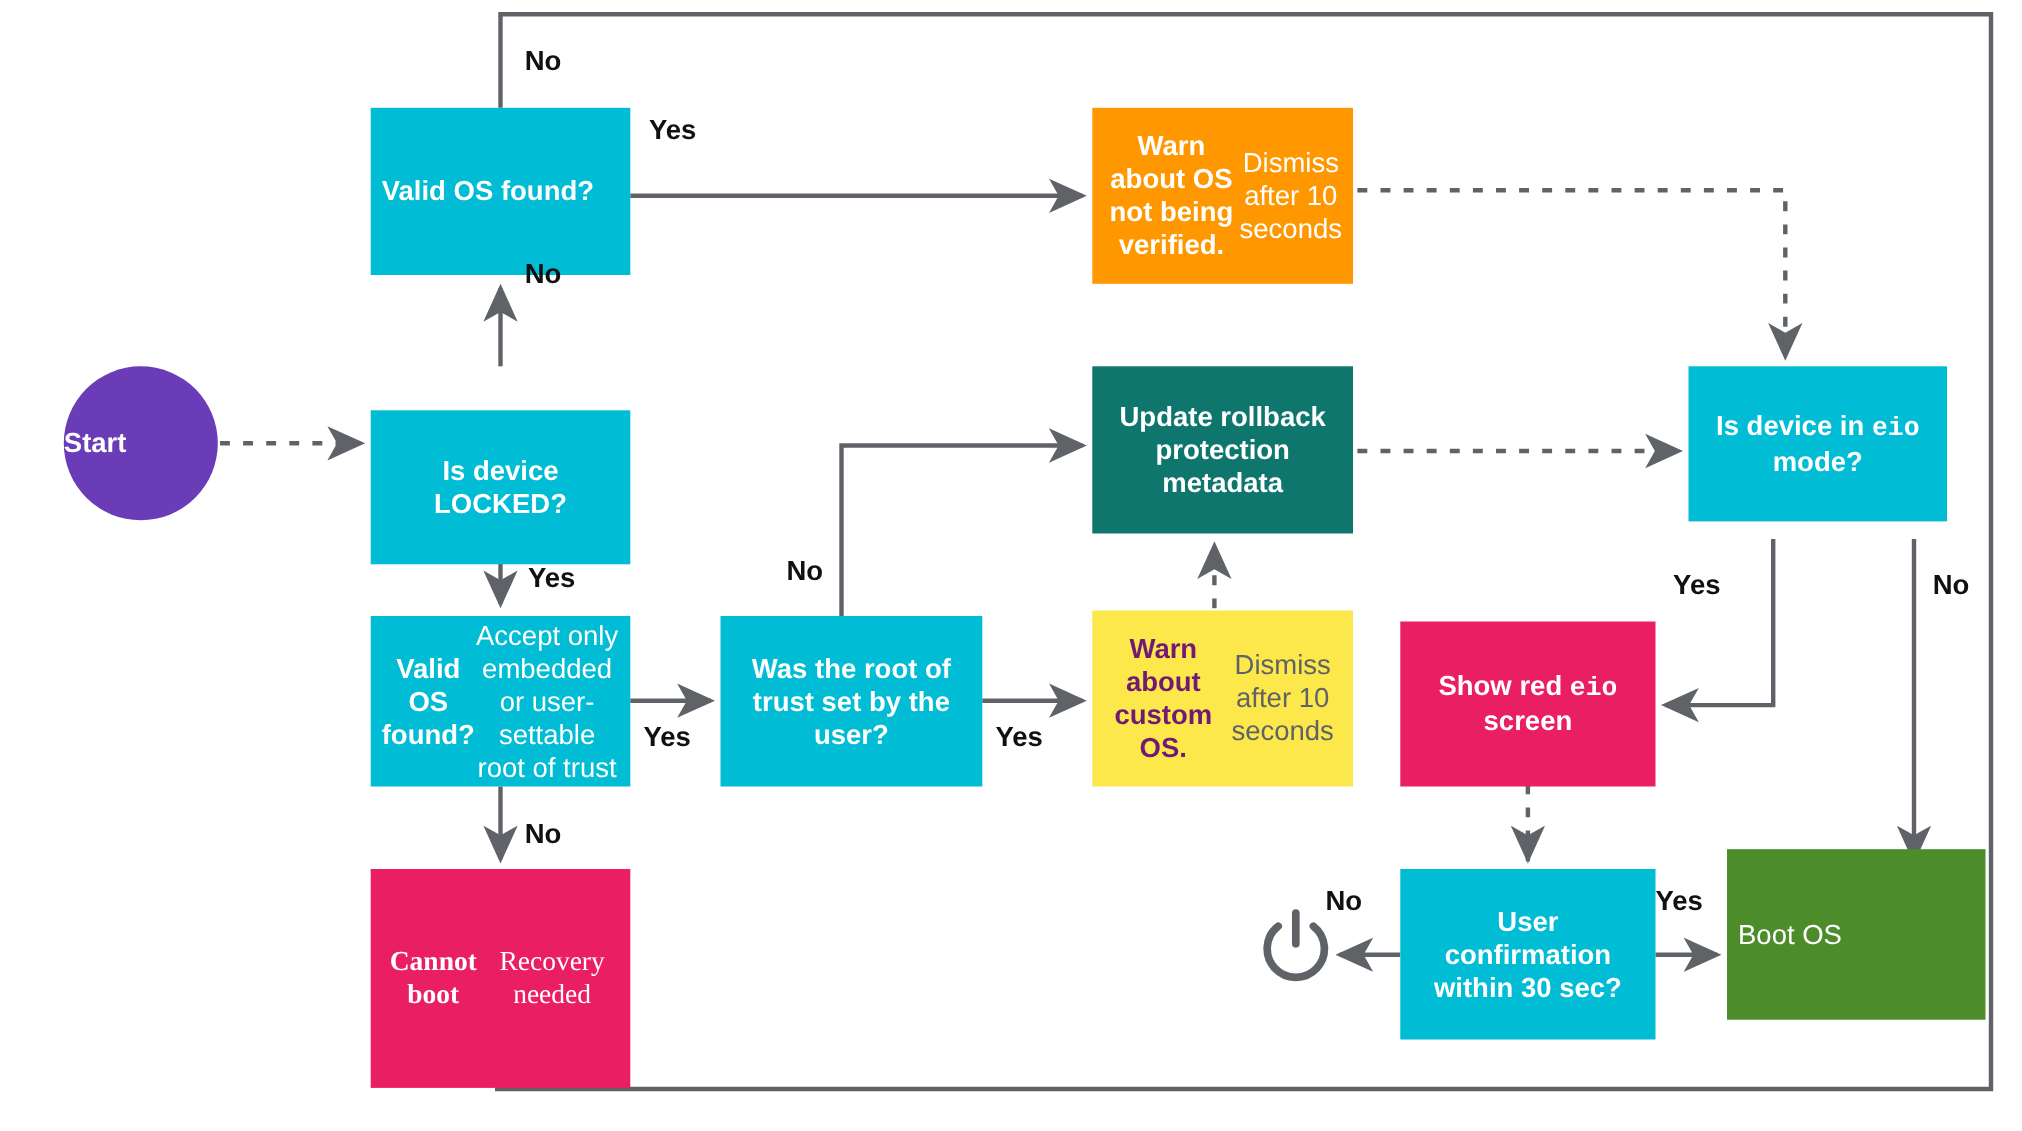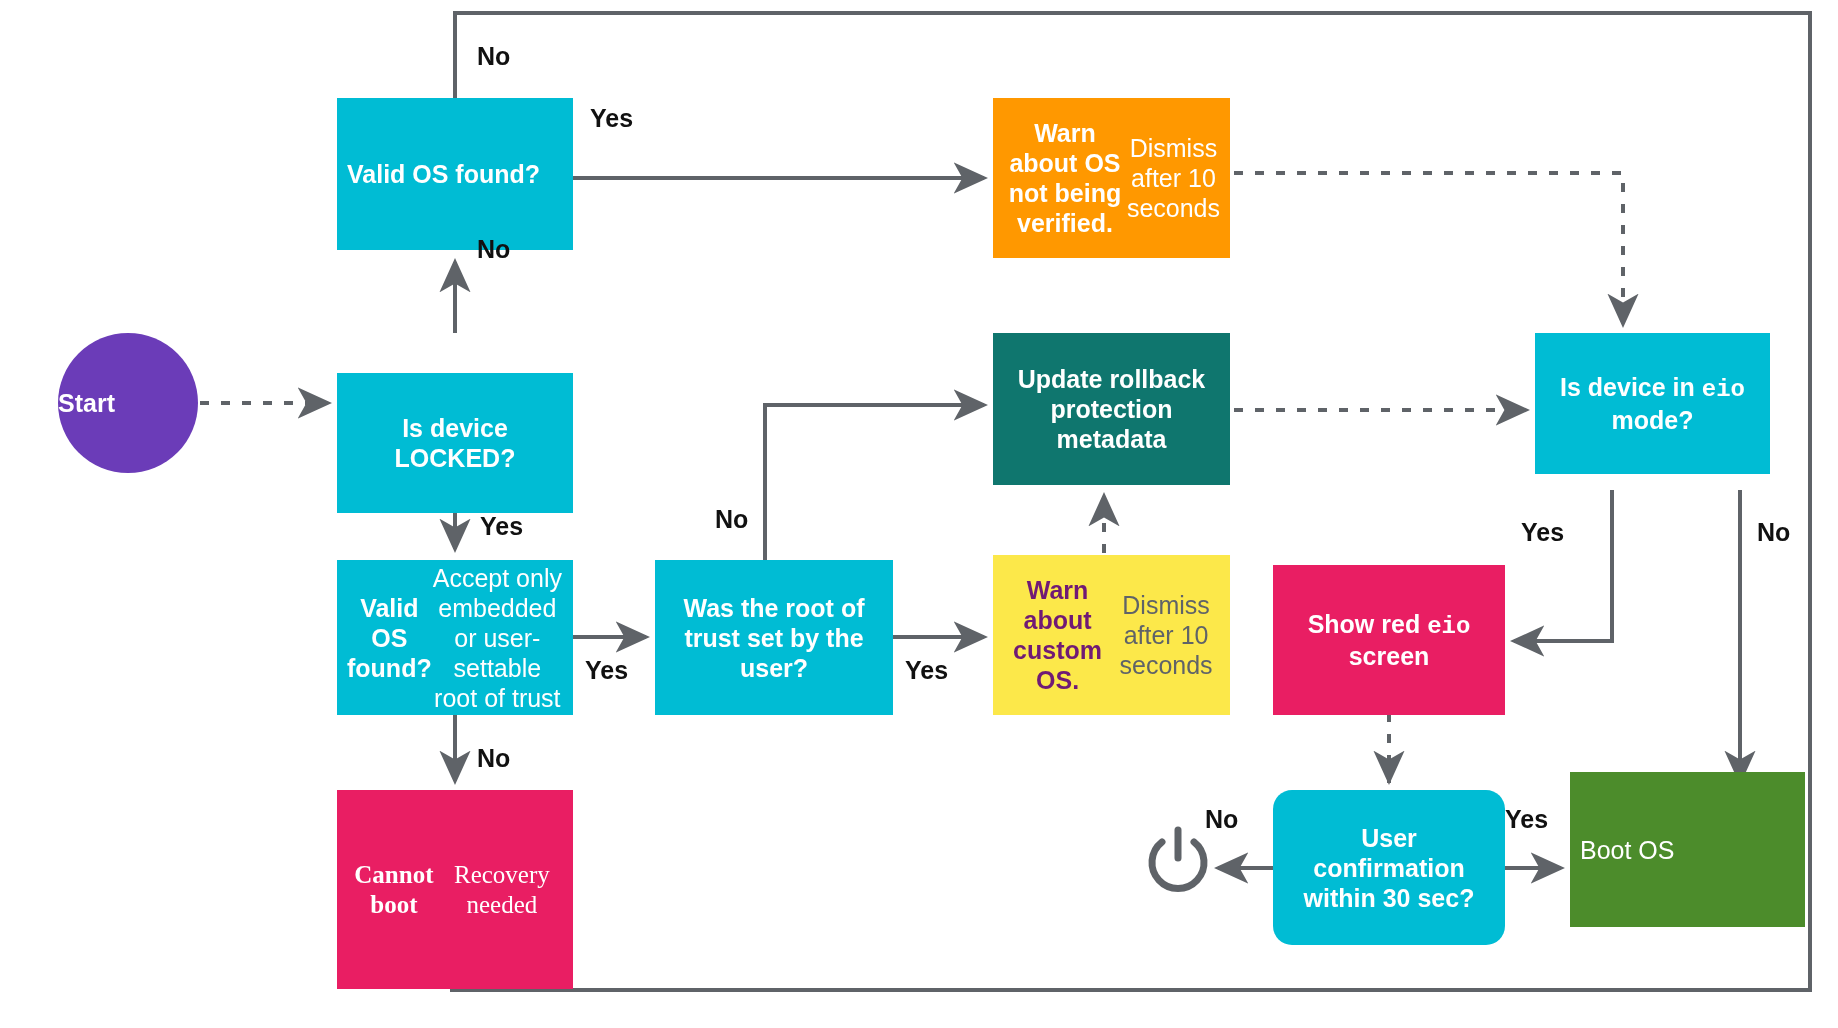--- a/index.html
+++ b/index.html
@@ -112,21 +112,21 @@
       <span>Is device in </span><span class="mono">eio</span><span> mode?</span>
     </span>
   </div>
 
   <div class="node light" style="left:1273px;top:565px;width:232px;height:150px;background:#E91E63;padding:6px 10px;">
     <span class="t1">
       <span>Show red </span><span class="mono">eio</span><span> screen</span>
     </span>
   </div>
 
-  <div class="node light" style="left:1273px;top:790px;width:232px;height:155px;background:#00BCD4;padding:6px 14px;border-radius:19px;">
+  <div class="node light" style="left:1273px;top:790px;width:232px;height:155px;background:#00BCD4;padding:6px 14px;">
     <span class="t1">User confirmation within 30 sec?</span>
   </div>
 
   <div class="node light" style="left:1570px;top:772px;width:235px;height:155px;background:#4C8C2B;padding:6px 10px;">
     <span class="t2">Boot OS</span>
   </div>
 
   <div class="pw" style="left:1142px;top:822px;width:72px;height:80px;">
     <svg viewBox="0 0 72 80" width="72" height="80" xmlns="http://www.w3.org/2000/svg">
       <path d="M20,20 A26,26 0 1,0 52,20" fill="none" stroke="#5f6368" stroke-width="7" stroke-linecap="round"></path>

